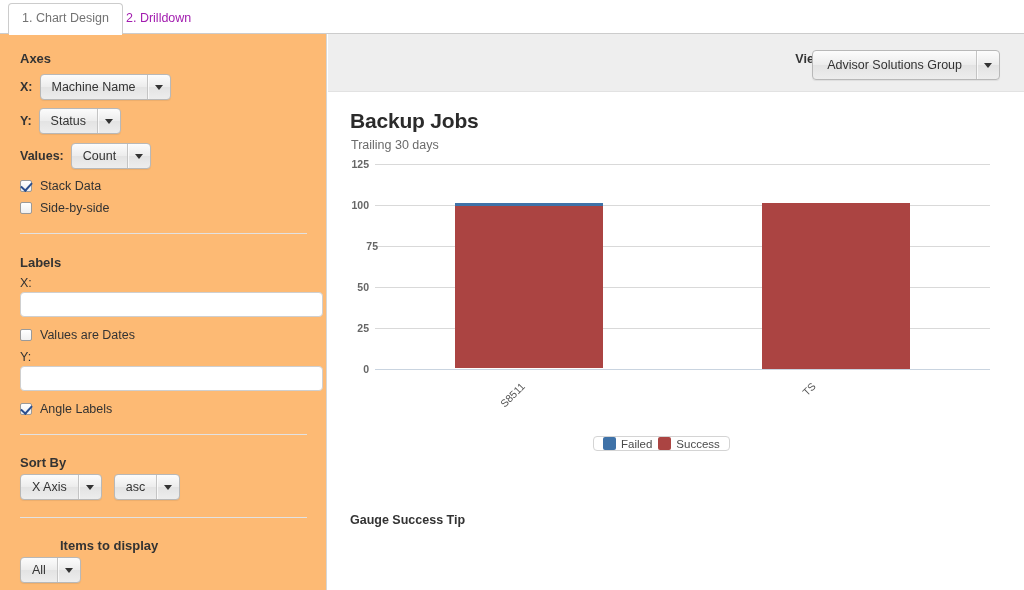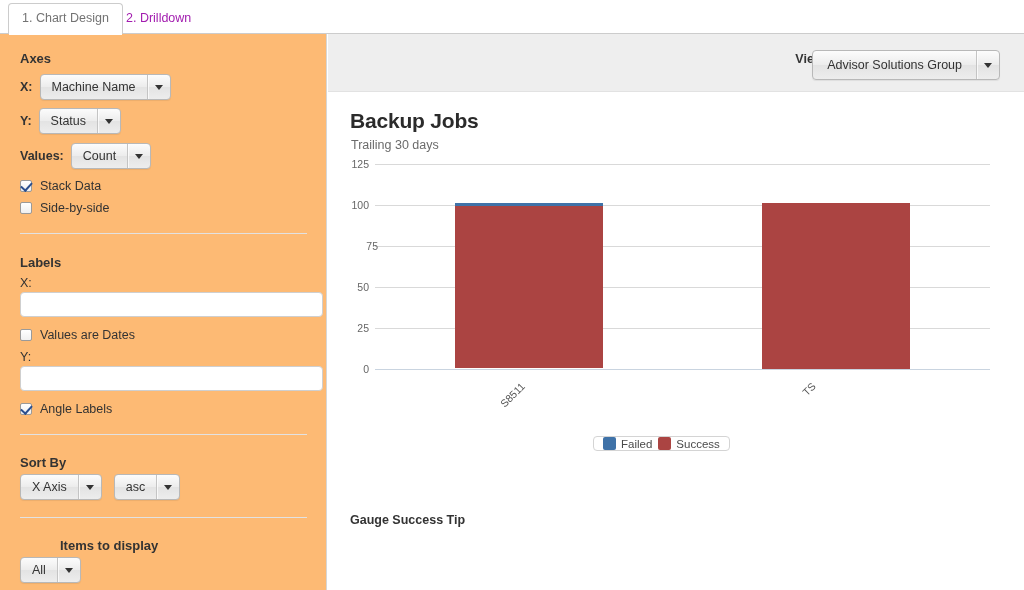--- a/index.html
+++ b/index.html
@@ -163,20 +163,21 @@
   }
   .chart-sub {
     position: absolute; left: 23px; top: 45px;
     font-size: 12.5px; color: #6b6b6b;
   }
   .plot { position: absolute; left: 0; top: 0; width: 696px; height: 360px; }
   .ytick {
     position: absolute; text-align: right; width: 36px;
     font-size: 10.5px; color: #666;
     transform: translateY(-50%);
+    font-weight: bold;
   }
   .gridline { position: absolute; height: 1px; background: #d9d9d9; }
   .baseline { position: absolute; height: 1px; background: #c9d4e0; }
   .bar { position: absolute; box-sizing: border-box; }
   .bar .seg { position: absolute; left: 0; right: 0; }
   .xlabel {
     position: absolute;
     font-size: 10.5px; color: #555;
     transform-origin: right top;
     transform: rotate(-45deg);

